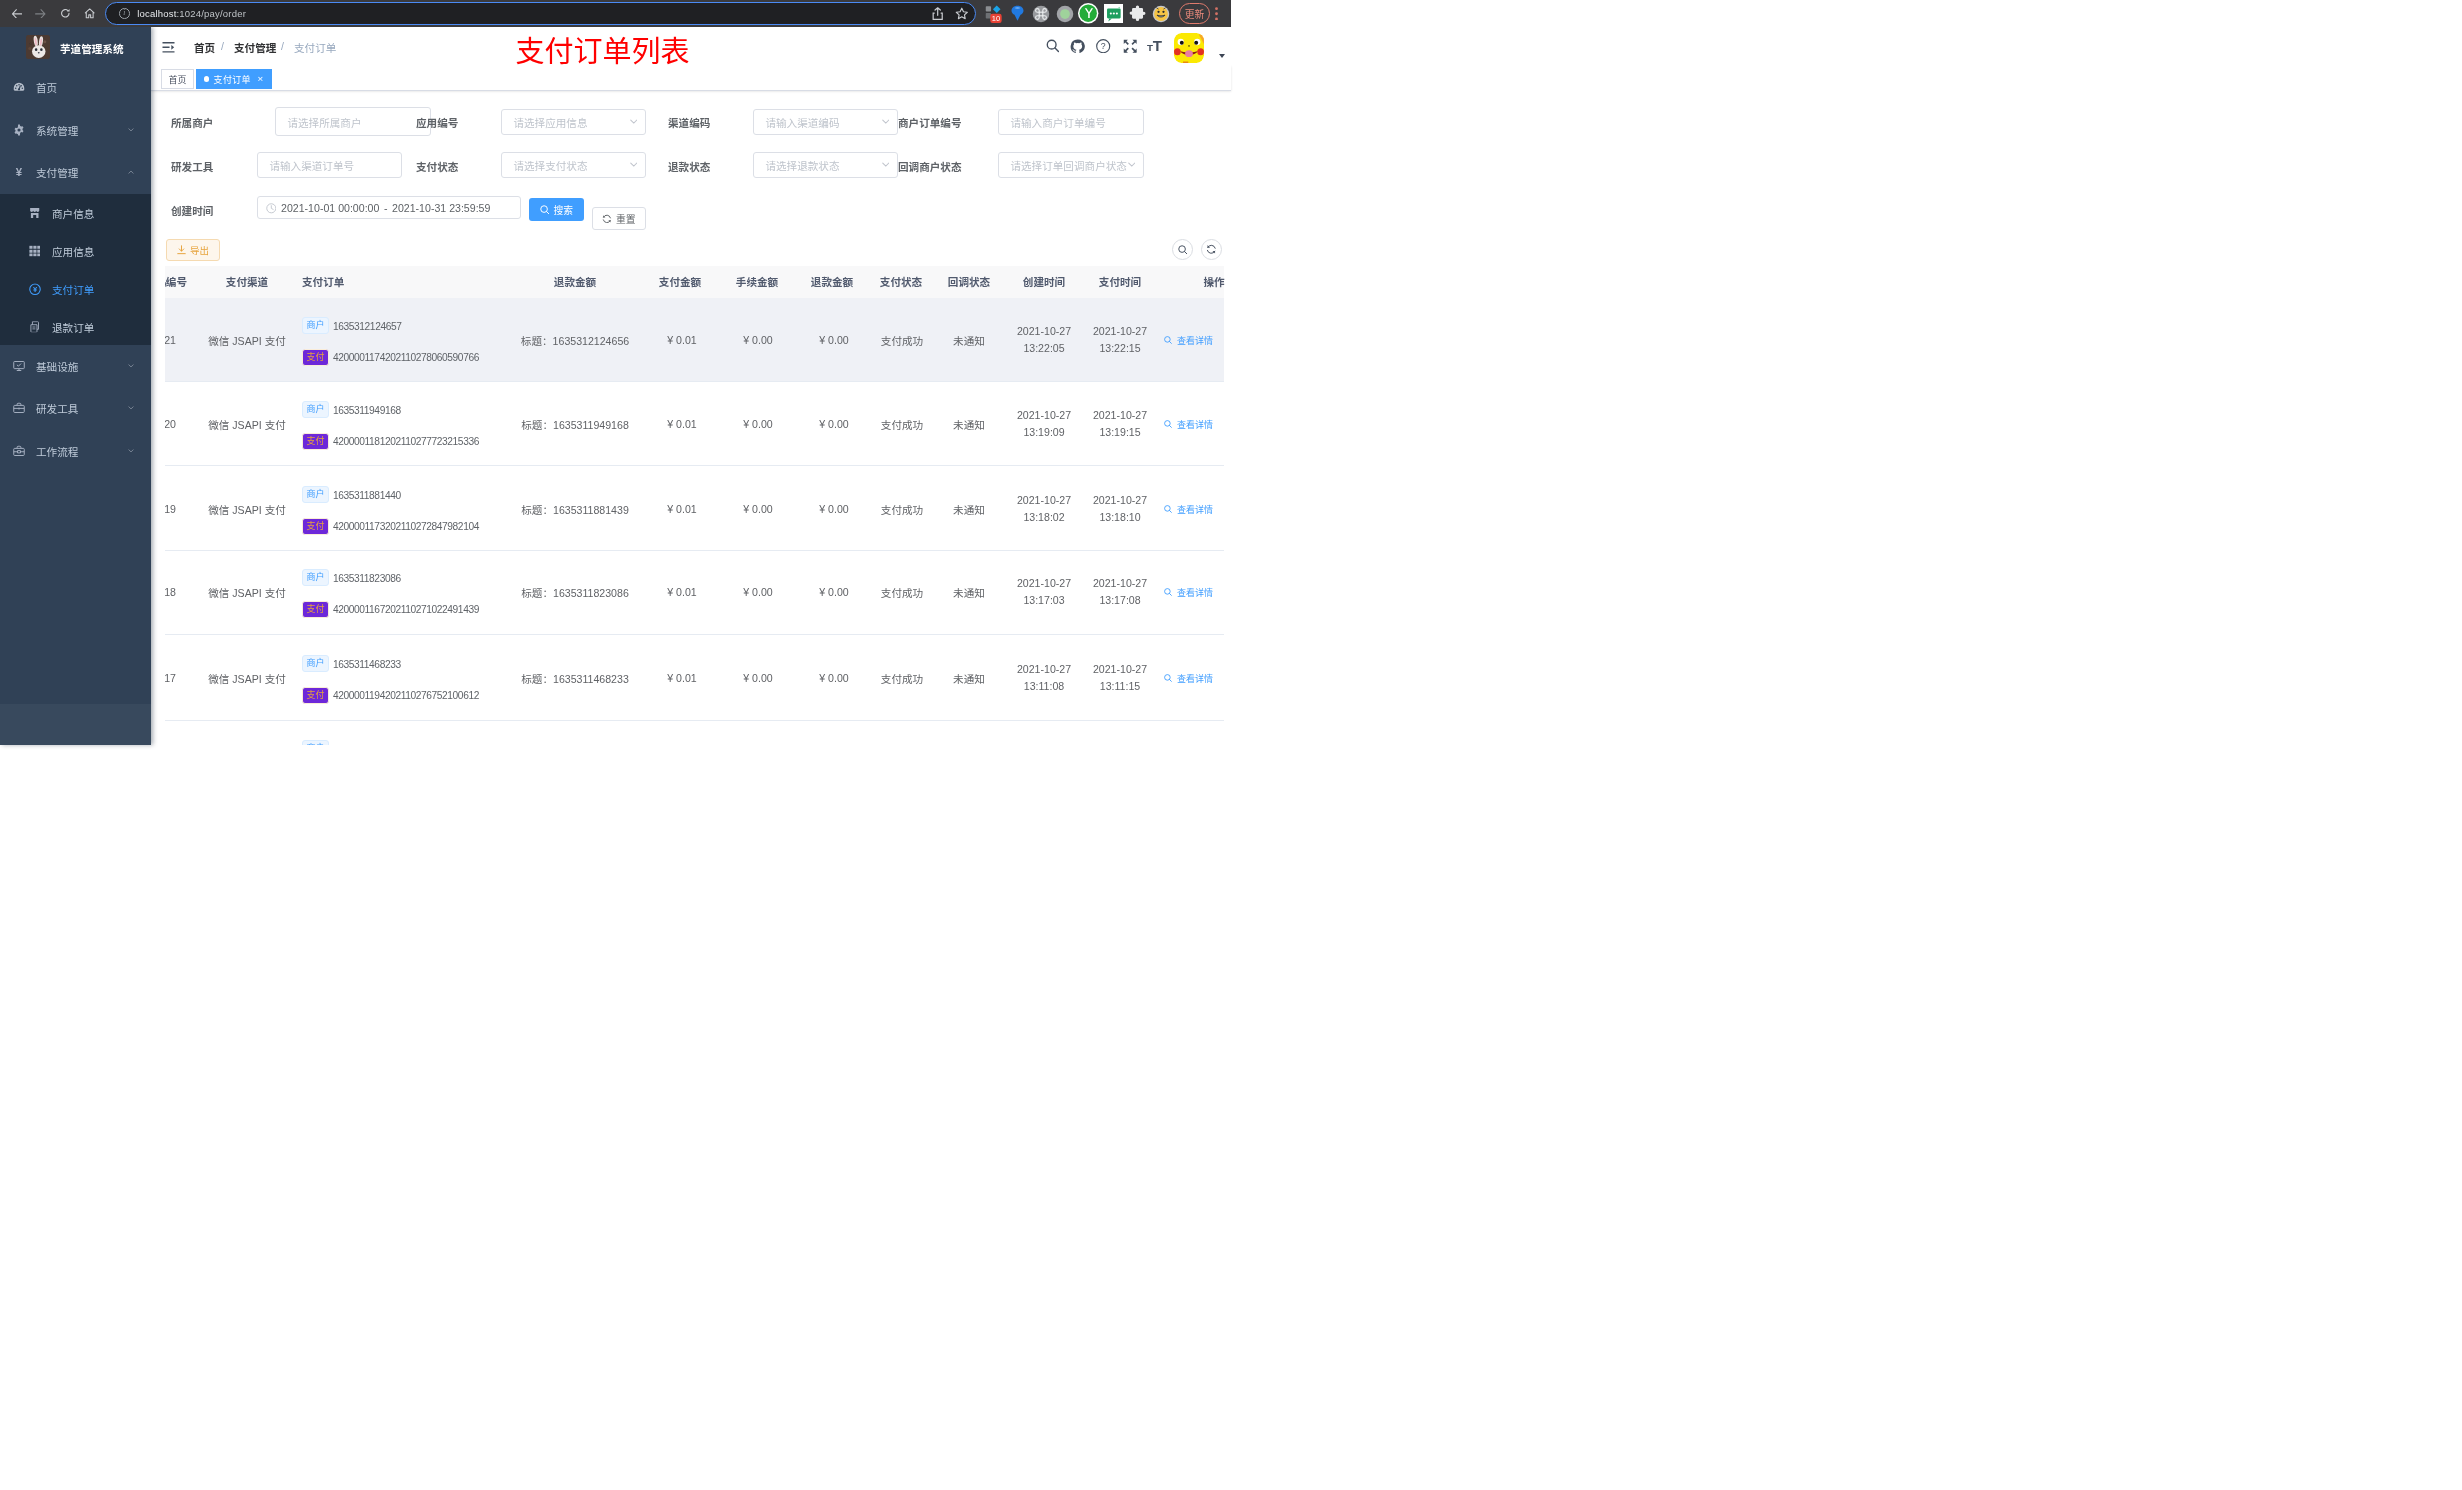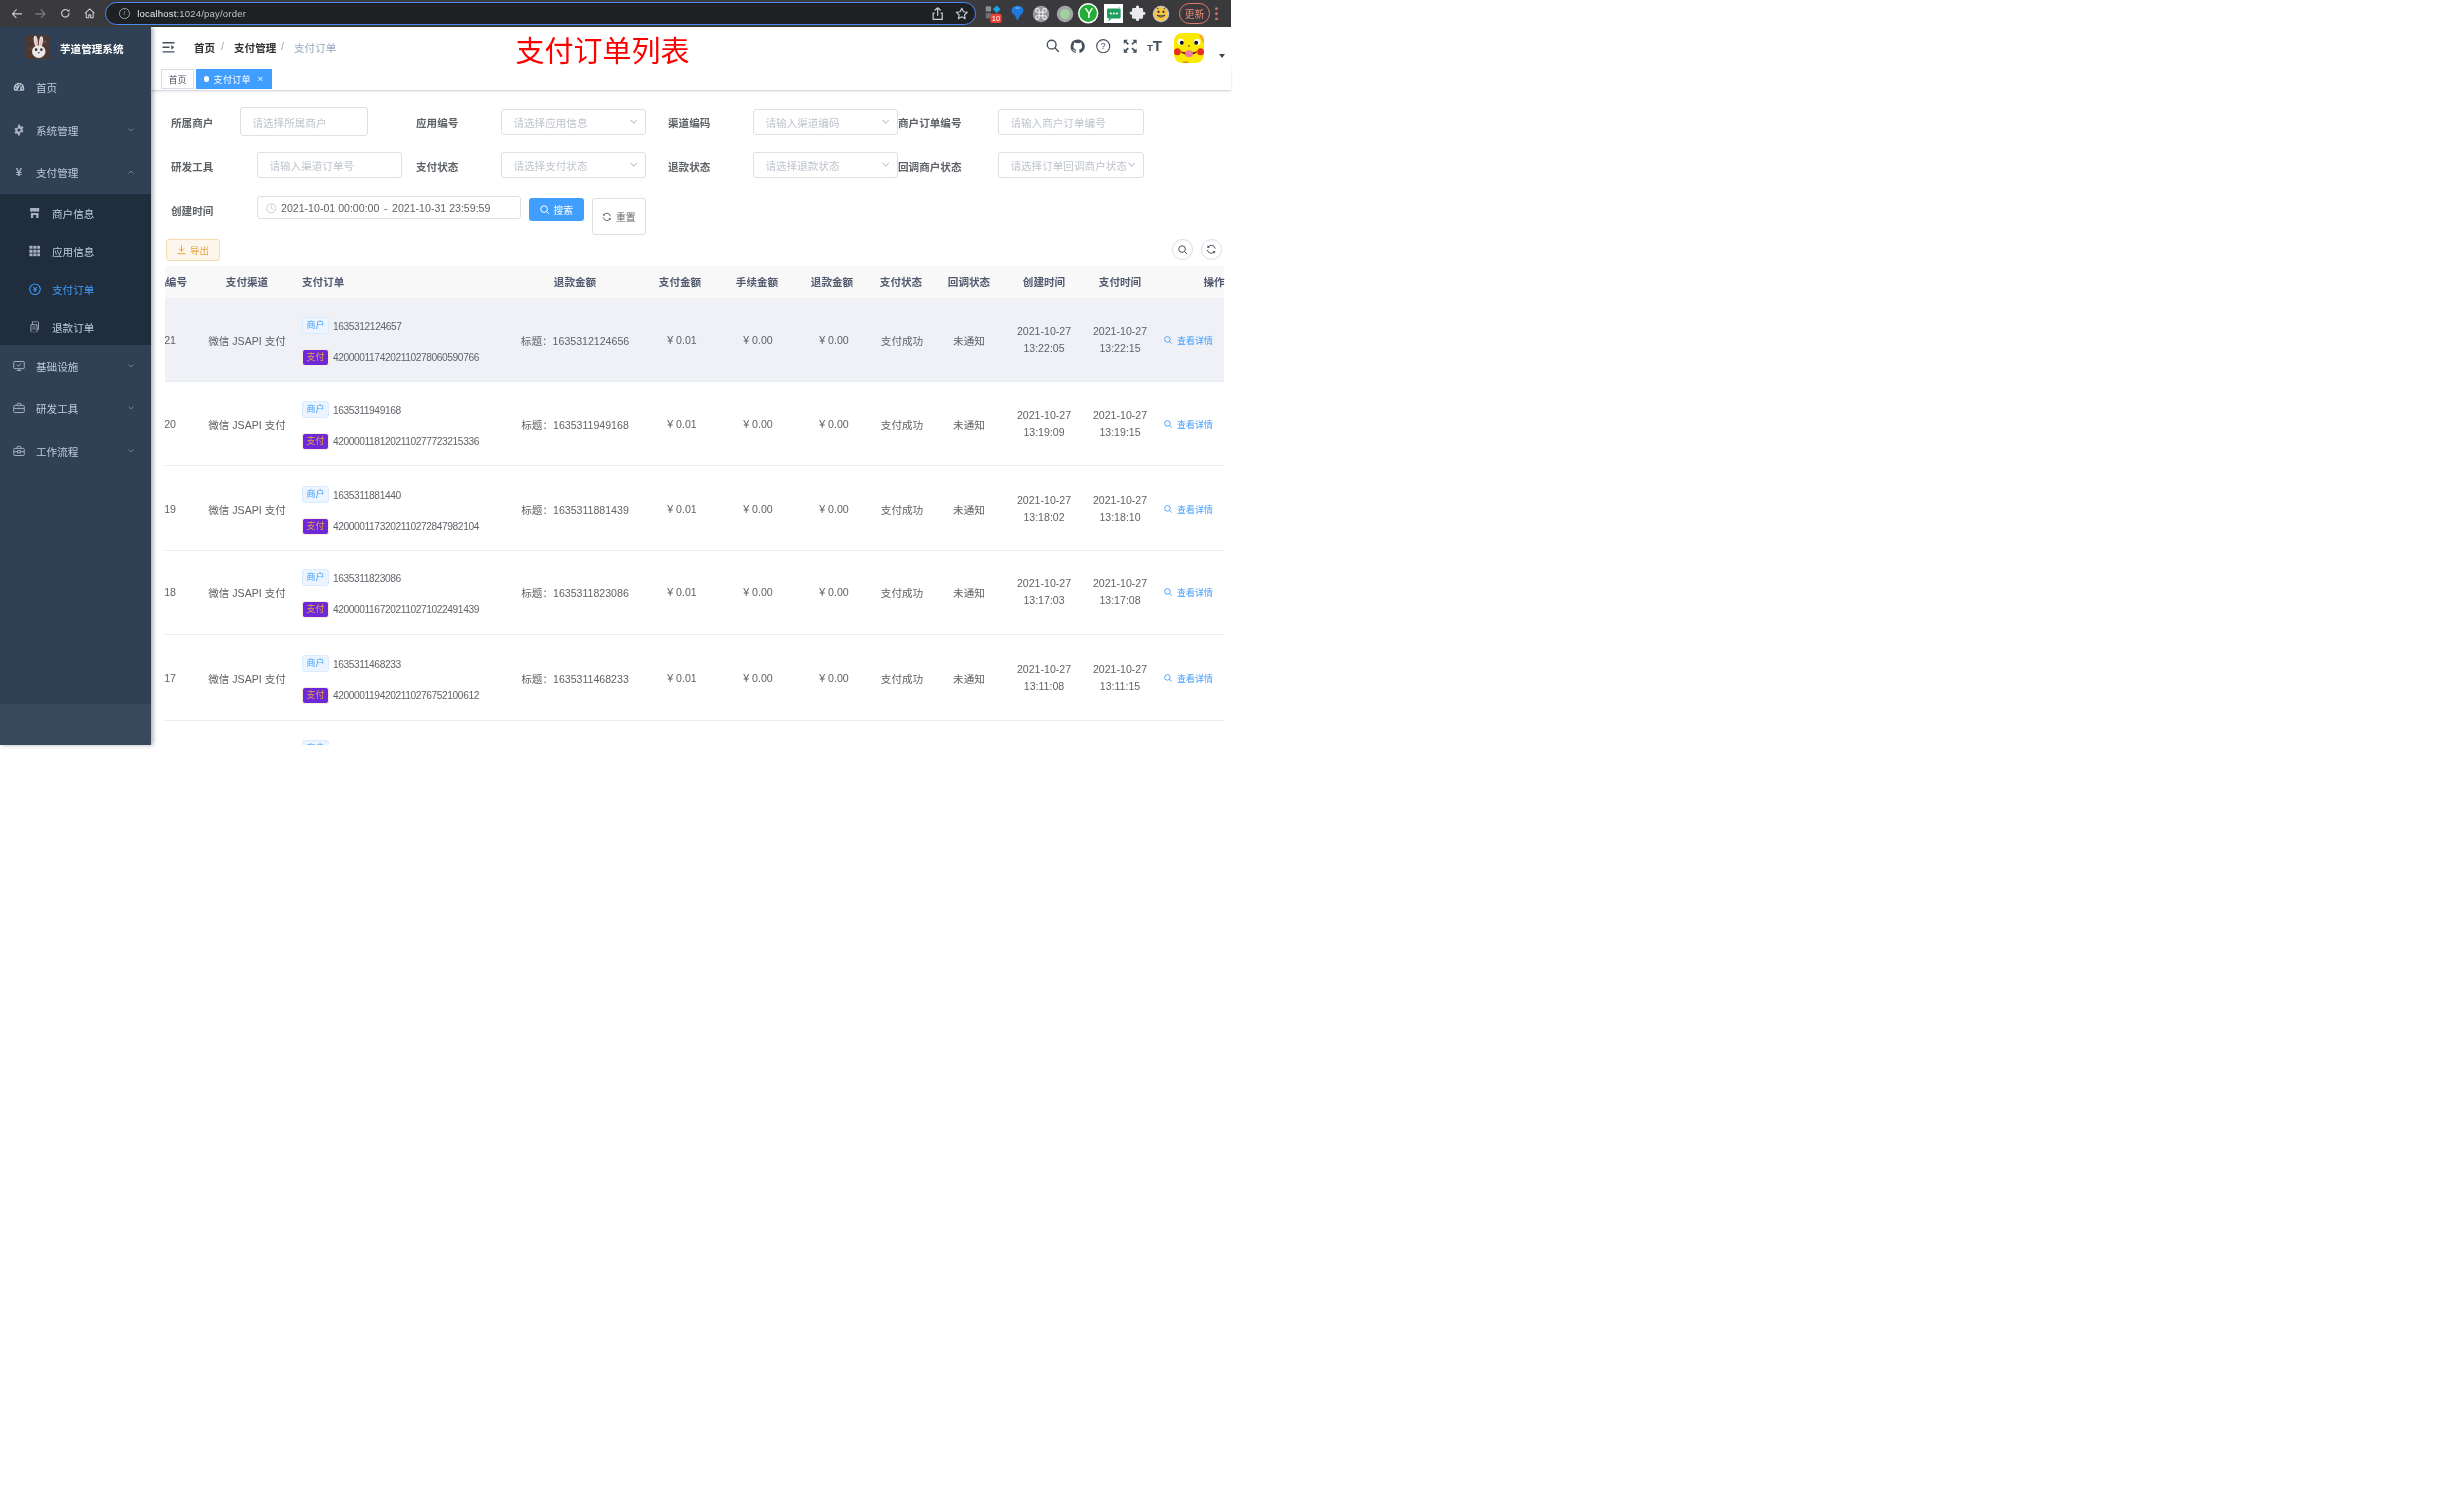--- a/index.html
+++ b/index.html
@@ -366,21 +366,21 @@
       </svg>
   </div>
   <div id="caret"></div>
 </div>
 <div id="tags">
   <div class="tag t1">首页</div>
   <div class="tag t2"><span class="dot"></span>支付订单<span class="x">×</span></div>
 </div>
 
 <div class="flabel" style="left:171px;top:115px;width:76px">所属商户</div>
-<div class="fbox" style="left:240px;top:107px;width:128px;height:29px">
+<div class="fbox" style="left:275px;top:107px;width:156px;height:29px">
     <span class="ph">请选择所属商户</span>
   </div>
 <div class="flabel" style="left:416px;top:115px;width:76px">应用编号</div>
 <div class="fbox" style="left:501px;top:109px;width:145px;height:26px">
     <span class="ph">请选择应用信息</span>
   <svg class="darr" viewBox="0 0 10 10">
       <path d="M1 3l4 4 4-4" stroke="#c0c4cc" stroke-width="1.4" fill="none" stroke-linecap="round"></path>
     </svg>
   </div>
 <div class="flabel" style="left:668px;top:115px;width:76px">渠道编码</div>
@@ -429,21 +429,21 @@
     </svg>
   <span style="position:absolute;left:23px;top:50%;transform:translateY(-50%);font-size:10.6px;color:#5e6266;white-space:nowrap">2021-10-01 00:00:00</span>
   <span style="position:absolute;left:126px;top:50%;transform:translateY(-50%);font-size:10.6px;color:#5e6266">-</span>
   <span style="position:absolute;left:134px;top:50%;transform:translateY(-50%);font-size:10.6px;color:#5e6266;white-space:nowrap">2021-10-31 23:59:59</span>
 </div>
 <div class="btn" style="left:529px;top:198px;width:55px;height:23px;background:#409eff;color:#fff">
   <svg width="9.8" height="9.8" viewBox="0 0 13 13" style="margin-right:3.8px">
       <circle cx="5.4" cy="5.4" r="4.4" stroke="#fff" stroke-width="1.3" fill="none"></circle>
       <path d="M8.8 8.8l3 3" stroke="#fff" stroke-width="1.3" stroke-linecap="round"></path>
     </svg>搜索</div>
-<div class="btn" style="left:592px;top:198px;width:54px;height:37px;background:#fff;border:0.8px solid #dcdfe6;color:#5e6266">
+<div class="btn" style="left:592px;top:207px;width:54px;height:23px;background:#fff;border:0.8px solid #dcdfe6;color:#5e6266">
   <svg width="9.8" height="9.8" viewBox="0 0 13 13" style="margin-right:3.8px">
       <path d="M11.2 5.2A5 5 0 0 0 2 4.2M1.8 7.8a5 5 0 0 0 9.2 1" stroke="#5e6266" stroke-width="1.3" fill="none" stroke-linecap="round"></path>
       <path d="M1.6 1.6v3h3z" fill="#5e6266"></path>
       <path d="M11.4 11.4v-3h-3z" fill="#5e6266"></path>
     </svg>重置</div>
 
 <div class="btn" style="left:166px;top:239px;width:54px;height:22px;background:#fdf6ec;border:0.8px solid #f5dab1;color:#e7a43d;font-size:9.5px">
   <svg width="9" height="9.8" viewBox="0 0 12 13" style="margin-right:3.8px">
       <path d="M6 1v7M3 5.2L6 8.2l3-3" stroke="#e7a43d" stroke-width="1.3" fill="none" stroke-linecap="round" stroke-linejoin="round"></path>
       <path d="M1 11.5h10" stroke="#e7a43d" stroke-width="1.3" stroke-linecap="round"></path>

